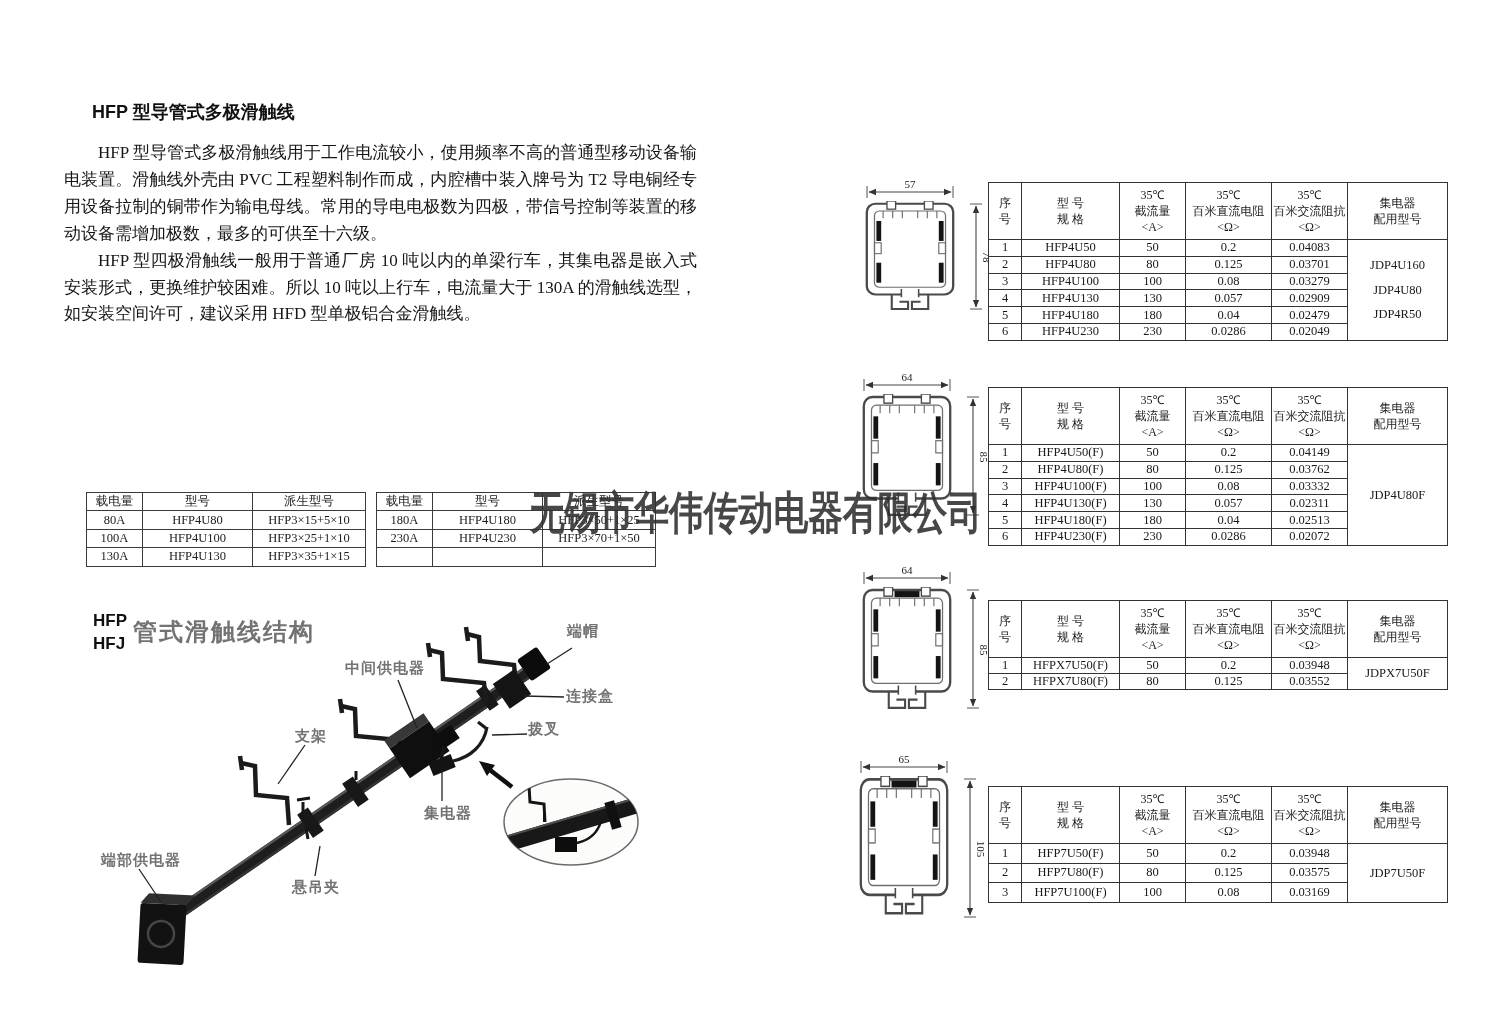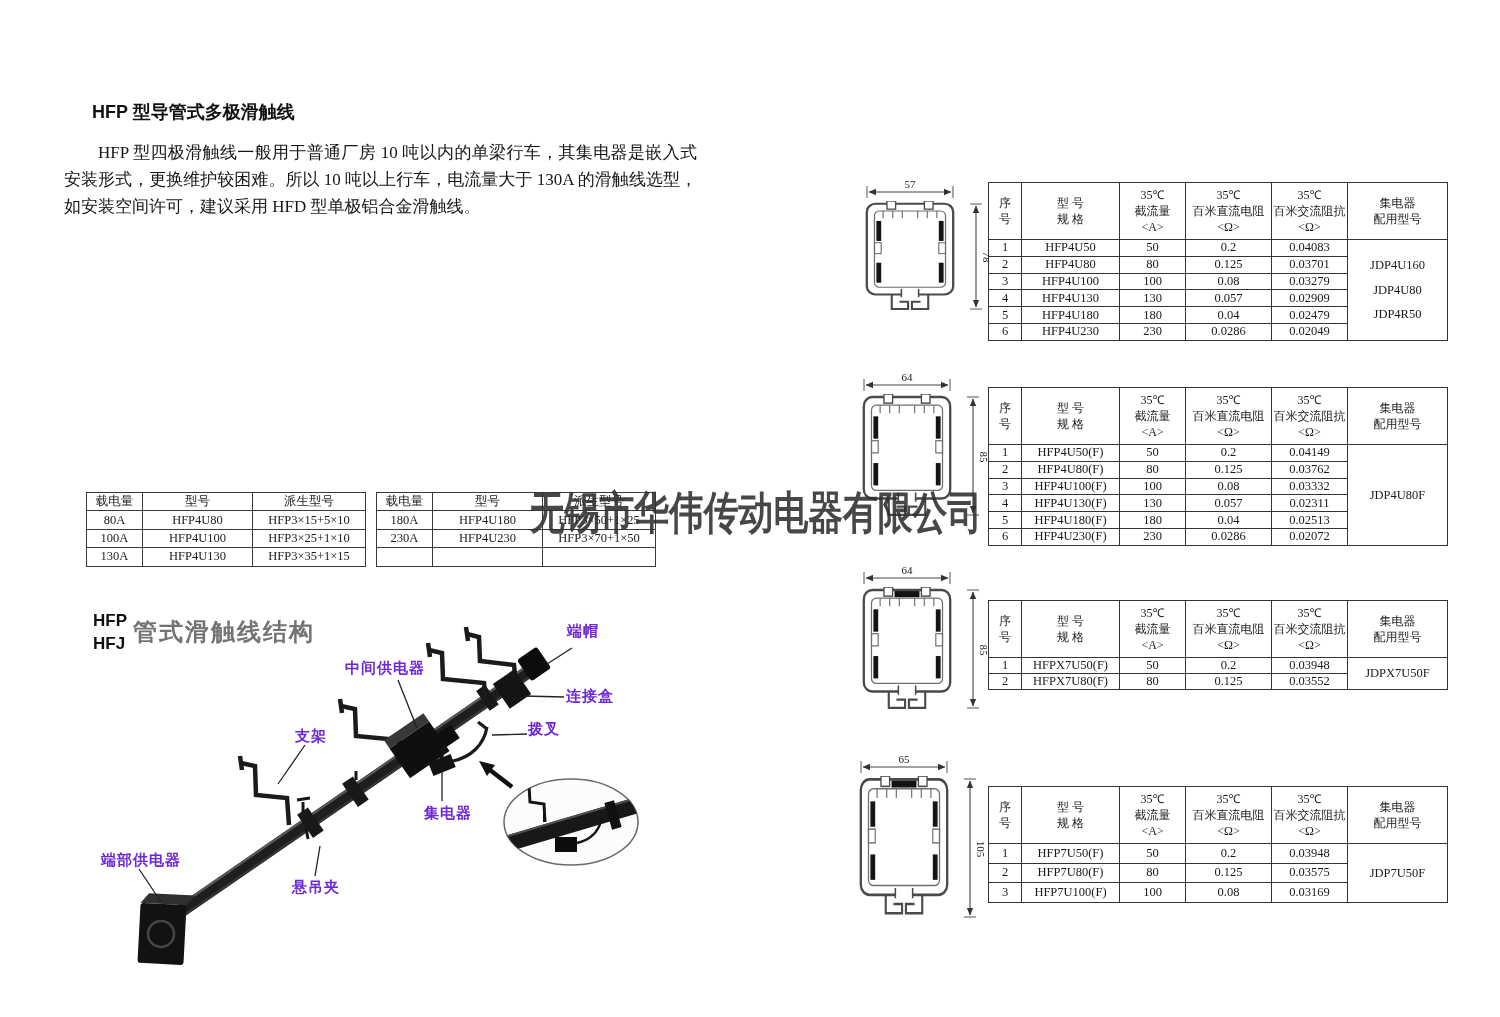--- a/index.html
+++ b/index.html
@@ -29,21 +29,21 @@
   .t4 tbody td{height:18.5px;}
   .merge{line-height:1.95;}
   .preline{white-space:pre-line;}
 
   
   .wm{font-family:"Liberation Serif",serif;font-weight:bold;font-size:45px;
       fill:rgba(46,46,46,0.88);letter-spacing:0px;}
 
   
   .dlabel{position:absolute;font-family:Liberation Serif, serif;font-weight:600;
-          font-size:15px;color:#6d28d9;letter-spacing:1px;white-space:nowrap;}
+          font-size:15px;color:#737373;letter-spacing:1px;white-space:nowrap;}
   .model-line{font-family:"Liberation Sans",sans-serif;font-weight:bold;font-size:17px;line-height:23px;color:#111;}
   .diag-title{font-family:"Liberation Sans",sans-serif;font-weight:bold;font-size:24px;letter-spacing:2px;color:#737373;}
 
   
   .ext{stroke:#555;stroke-width:1;}
   .dim{stroke:#444;stroke-width:1.1;}
   .dimtxt{font-family:"Liberation Serif",serif;font-size:11px;fill:#222;}
   .leader{stroke:#222;stroke-width:1.3;}
 </style>
 </head>
@@ -76,20 +76,21 @@
       <symbol id="profB" viewBox="0 0 100 130" preserveAspectRatio="none">
         <use href="#profA" width="100" height="130"></use>
         <rect x="37" y="4" width="26" height="6" fill="#131313"></rect>
       </symbol>
     </defs>
   </svg>
 
   <div class="abs doc-title" style="left:92px;top:100px">HFP 型导管式多极滑触线</div>
 
   <div class="abs bodytext" style="left:64px;top:140px;width:633px">
+    <p>HFP 型导管式多极滑触线用于工作电流较小，使用频率不高的普通型移动设备输电装置。滑触线外壳由 PVC 工程塑料制作而成，内腔槽中装入牌号为 T2 导电铜经专用设备拉制的铜带作为输电母线。常用的导电电极数为四极，带信号控制等装置的移动设备需增加极数，最多的可供至十六级。</p>
     <p>HFP 型四极滑触线一般用于普通厂房 10 吨以内的单梁行车，其集电器是嵌入式安装形式，更换维护较困难。所以 10 吨以上行车，电流量大于 130A 的滑触线选型，如安装空间许可，建议采用 HFD 型单极铝合金滑触线。</p>
   </div>
 
   <div class="abs" style="left:86px;top:492px;white-space:nowrap">
     <table class="cmp">
       <colgroup>
           <col style="width:56px">
           <col style="width:110px">
           <col style="width:113px">
         </colgroup>

